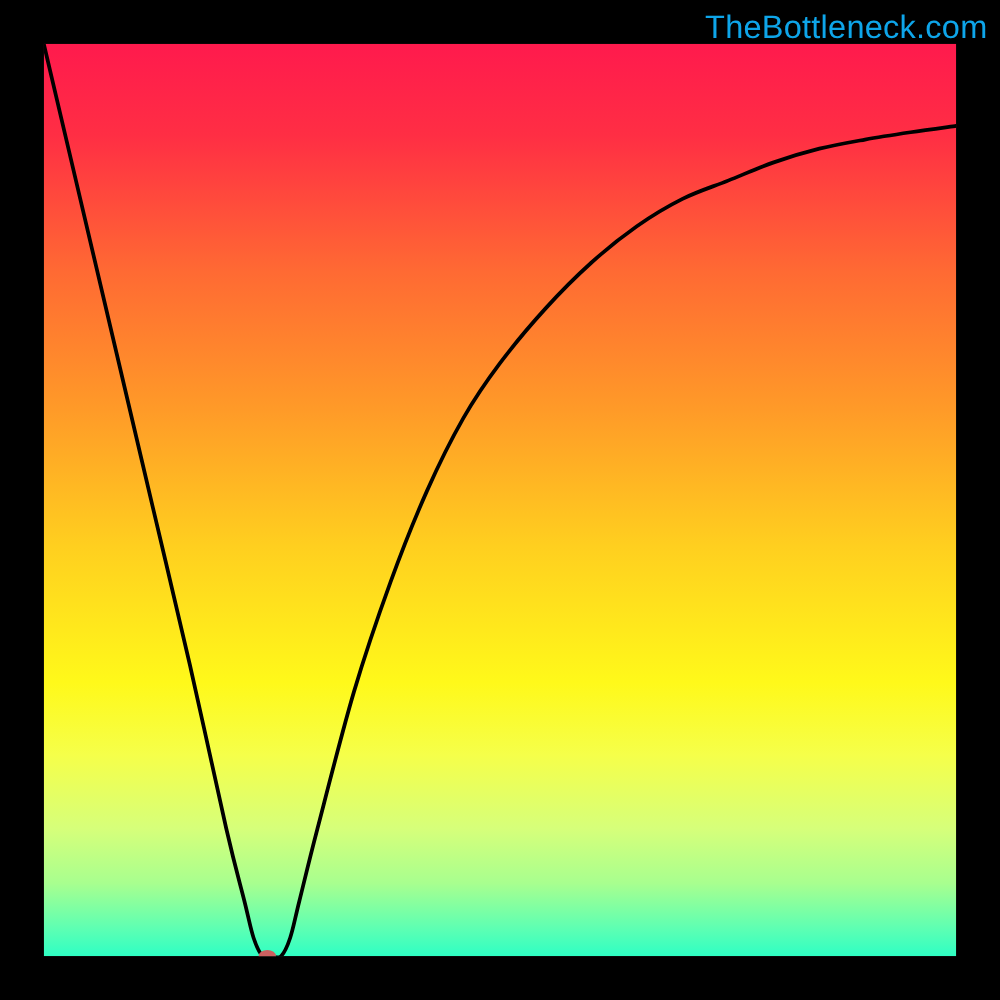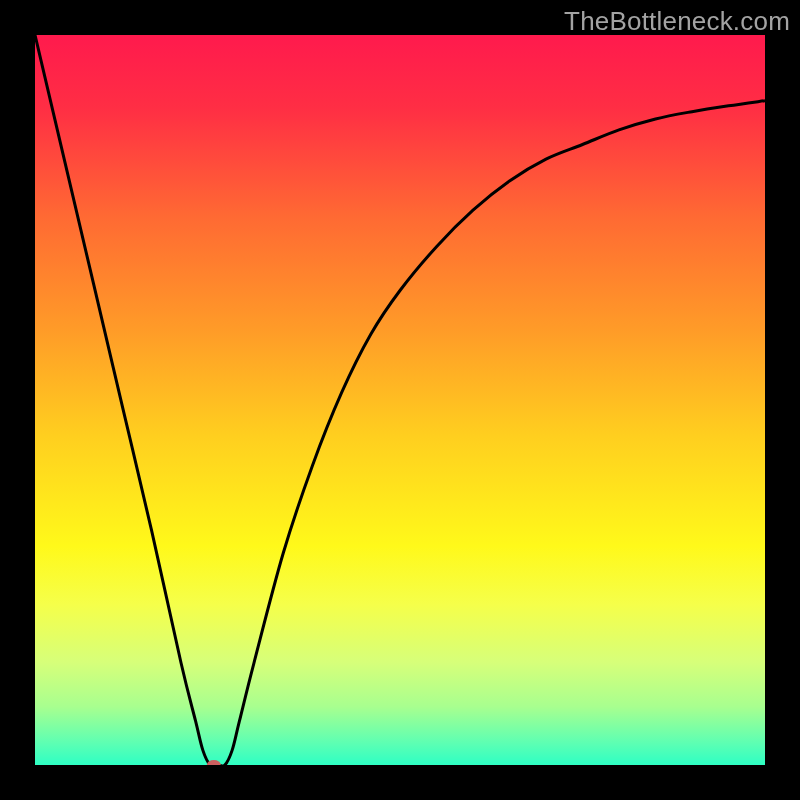--- a/index.html
+++ b/index.html
@@ -14,21 +14,21 @@
     position: absolute;
     left: 35px;
     top: 35px;
     width: 730px;
     height: 730px;
   }
   .watermark {
     position: absolute;
     top: 6px;
     right: 10px;
-    color: #a3a3a3;
+    color: #0ea5e9;
     font-family: Arial, Helvetica, sans-serif;
     font-size: 26px;
     font-weight: 400;
     letter-spacing: 0.2px;
   }
 </style>
 </head>
 <body>
 
 <div class="outer">

